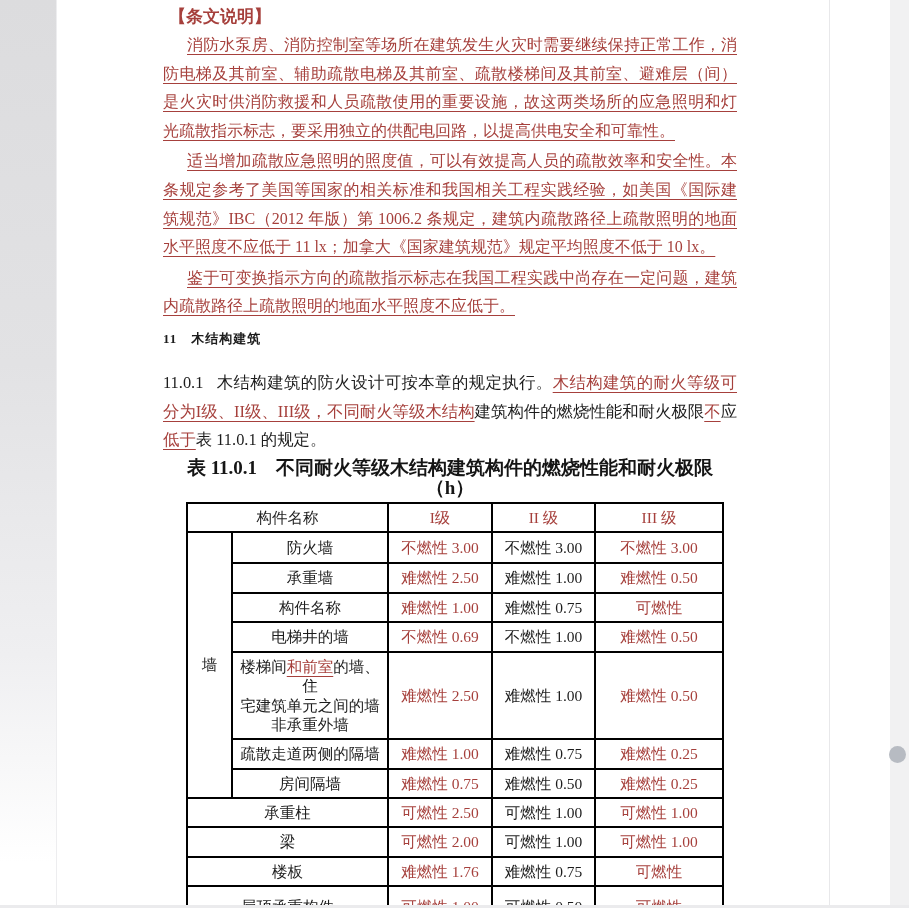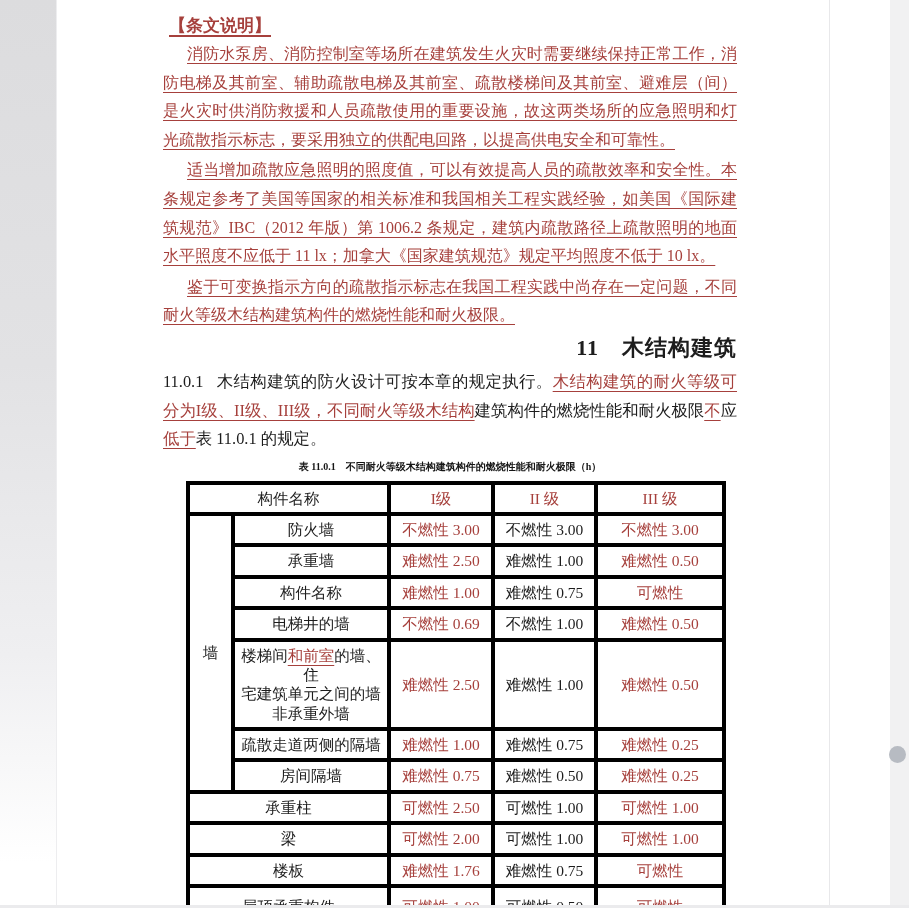--- a/index.html
+++ b/index.html
@@ -29,58 +29,58 @@
     border-radius: 50%; background: #b7bbc2;
   }
   .bottom-strip {
     position: absolute; left: 0; bottom: 0; width: 100%; height: 3px;
     background: #ebebed;
   }
   .content {
     position: absolute; left: 105px; top: 0; width: 574px; 
   }
   .explain-label {
-    padding-top: 14px; margin-left: 6px;
+    padding-top: 5px; margin-left: 6px;
     font-size: 17px; font-weight: bold; line-height: 24px;
     color: var(--red);
-    text-decoration: underline; text-decoration-thickness: 1.5px; text-underline-offset: 4px;
+    text-decoration-thickness: 1.5px; text-underline-offset: 4px;
     width: fit-content;
   }
   p.red-para {
     margin: 2px 0 0 0;
     font-size: 16px; line-height: 28.6px; text-align: justify;
     text-indent: 1.5em;
     color: var(--red);
     text-decoration: underline; text-decoration-thickness: 1px; text-underline-offset: 4px;
   }
   .chapter {
-    margin: 5px 0 0 0; font-size: 22px; font-weight: bold; line-height: 25px;
-    text-align: right; color: var(--ink); letter-spacing: 1px;
+    margin: 5px 0 0 0; font-size: 13px; font-weight: bold; line-height: 25px;
+    text-align: left; color: var(--ink); letter-spacing: 1px;
   }
   p.clause {
-    margin: 8px 0 0 0;
+    margin: 18px 0 0 0;
     font-size: 16.4px; line-height: 28.6px; text-align: justify; color: var(--ink);
   }
   p.clause .num { margin-right: 13px; }
   .r {
     color: var(--red);
     text-decoration: underline; text-decoration-thickness: 1px; text-underline-offset: 4px;
   }
   .k { color: var(--ink); text-decoration: none; }
   .tbl-caption {
-    margin: 3px 0 0 0; font-size: 10px; font-weight: bold; line-height: 20px;
+    margin: 3px 0 0 0; font-size: 19px; font-weight: bold; line-height: 20px;
     text-align: center; color: #151515;
   }
   table.fire {
     border-collapse: collapse; margin: 4px 0 0 23px;
     font-size: 15.5px; color: var(--ink);
     border: 2px solid #2d2d2d;
   }
   table.fire td {
-    border: 4px solid #000000; text-align: center; vertical-align: middle;
+    border: 2px solid #000000; text-align: center; vertical-align: middle;
     padding: 4px 2px; line-height: 1.25;
   }
   td.rv {
     color: var(--red);
     text-decoration-thickness: 1px; text-underline-offset: 3px;
   }
   td.tall-name { line-height: 28.5px; }
 </style>
 </head>
 <body>
@@ -89,21 +89,21 @@
 <div class="right-strip"></div>
 <div class="scroll-dot"></div>
 
 <div class="page">
   <div class="content">
 
     <div class="explain-label">【条文说明】</div>
 
     <p class="red-para">消防水泵房、消防控制室等场所在建筑发生火灾时需要继续保持正常工作，消防电梯及其前室、辅助疏散电梯及其前室、疏散楼梯间及其前室、避难层（间）是火灾时供消防救援和人员疏散使用的重要设施，故这两类场所的应急照明和灯光疏散指示标志，要采用独立的供配电回路，以提高供电安全和可靠性。</p>
     <p class="red-para">适当增加疏散应急照明的照度值，可以有效提高人员的疏散效率和安全性。本条规定参考了美国等国家的相关标准和我国相关工程实践经验，如美国《国际建筑规范》IBC（2012 年版）第 1006.2 条规定，建筑内疏散路径上疏散照明的地面水平照度不应低于 11 lx；加拿大《国家建筑规范》规定平均照度不低于 10 lx。</p>
-    <p class="red-para">鉴于可变换指示方向的疏散指示标志在我国工程实践中尚存在一定问题，不同耐火等级木结构建筑构件的燃烧性能和耐火极限。</p>
+    <p class="red-para">鉴于可变换指示方向的疏散指示标志在我国工程实践中尚存在一定问题，建筑内疏散路径上疏散照明的地面水平照度不应低于。</p>
 
     <h2 class="chapter">11　木结构建筑</h2>
 
     <p class="clause">
       <span class="num">11.0.1</span><span class="k">木结构建筑的防火设计可按本章的规定执行。</span><span class="r">木结构建筑的耐火等级可分为I级、II级、III级，不同耐火等级木结构</span><span class="k">建筑构件的燃烧性能和耐火极限</span><span class="r">不</span><span class="k">应</span><span class="r">低于</span><span class="k">表 11.0.1 的规定。</span>
     </p>
 
     <div class="tbl-caption">表 11.0.1　不同耐火等级木结构建筑构件的燃烧性能和耐火极限（h）</div>
 
     <table class="fire">

